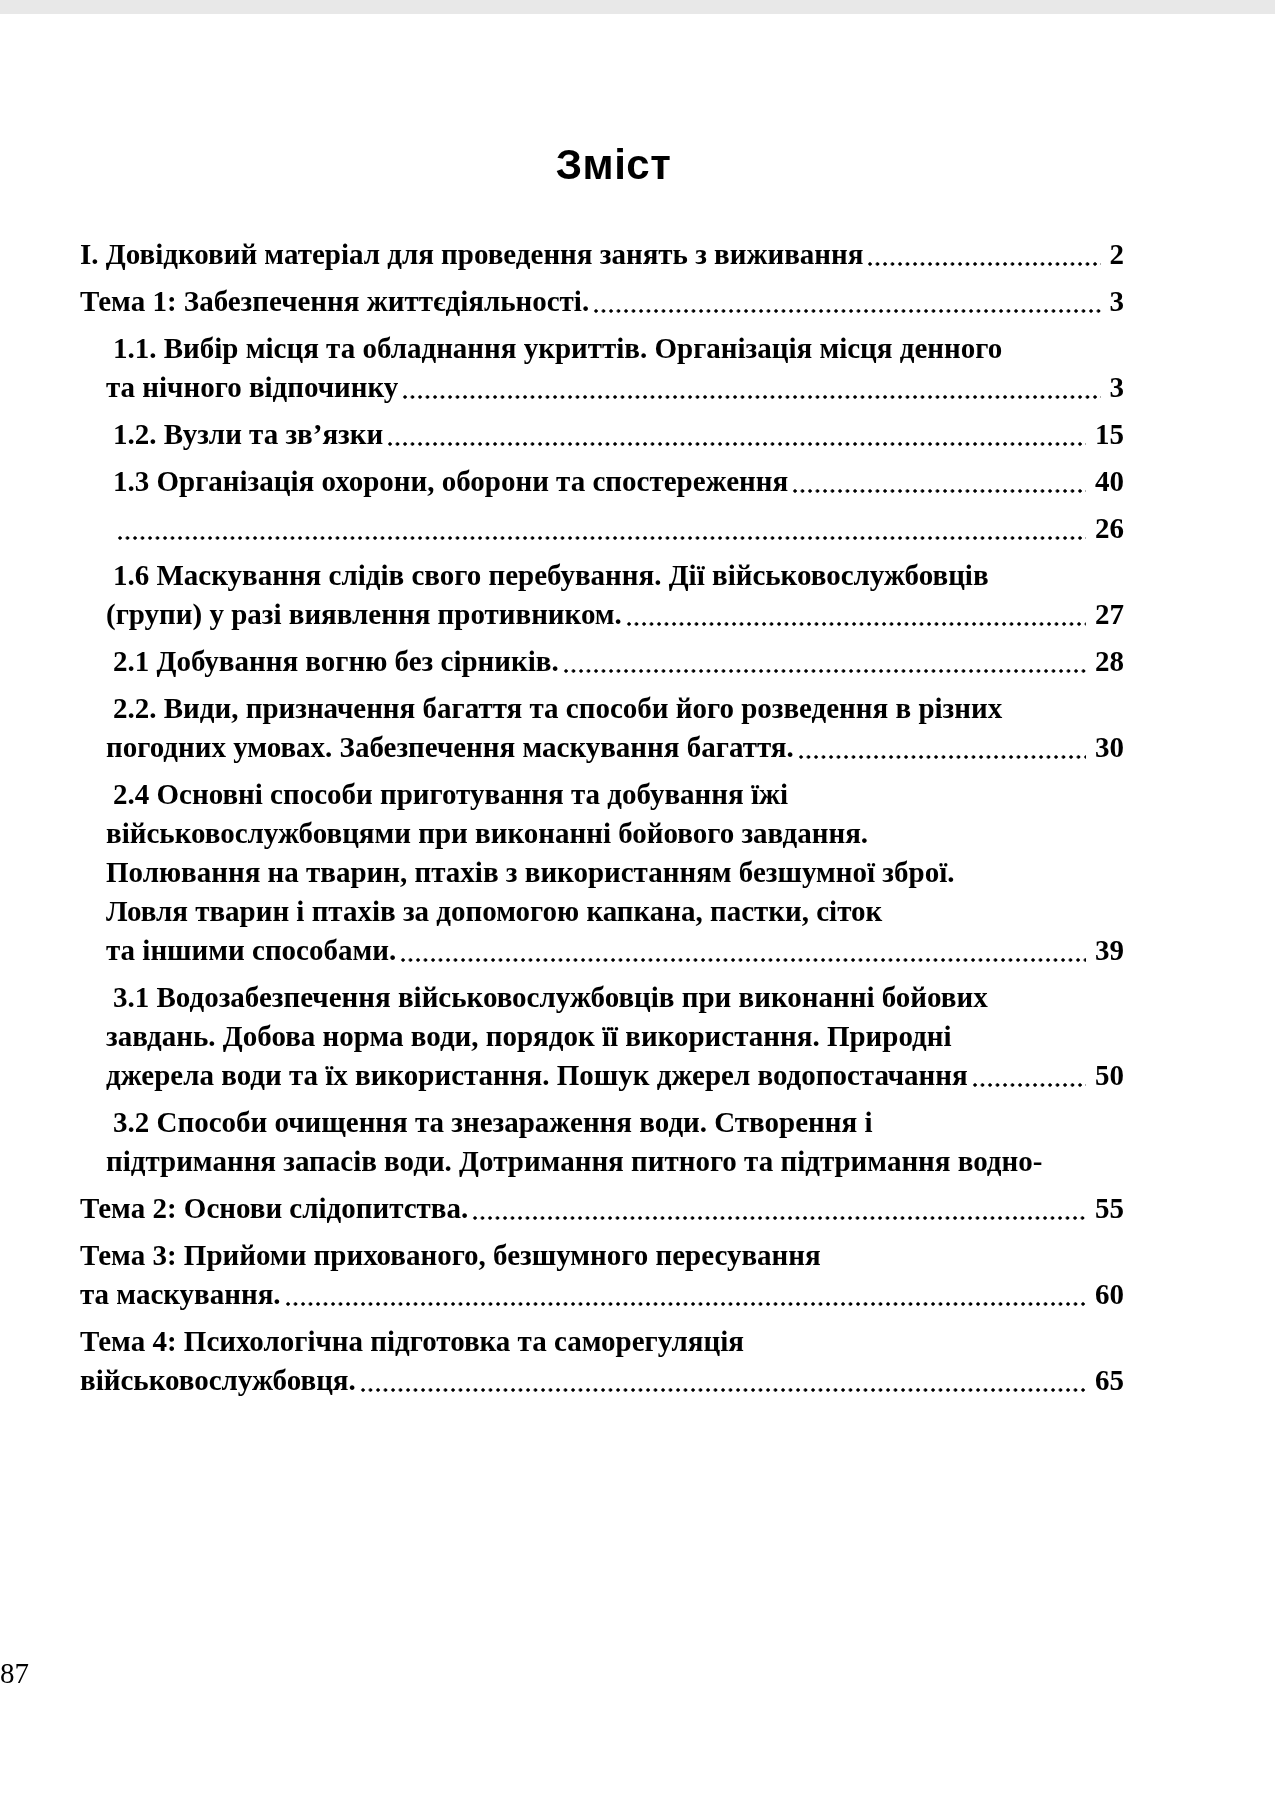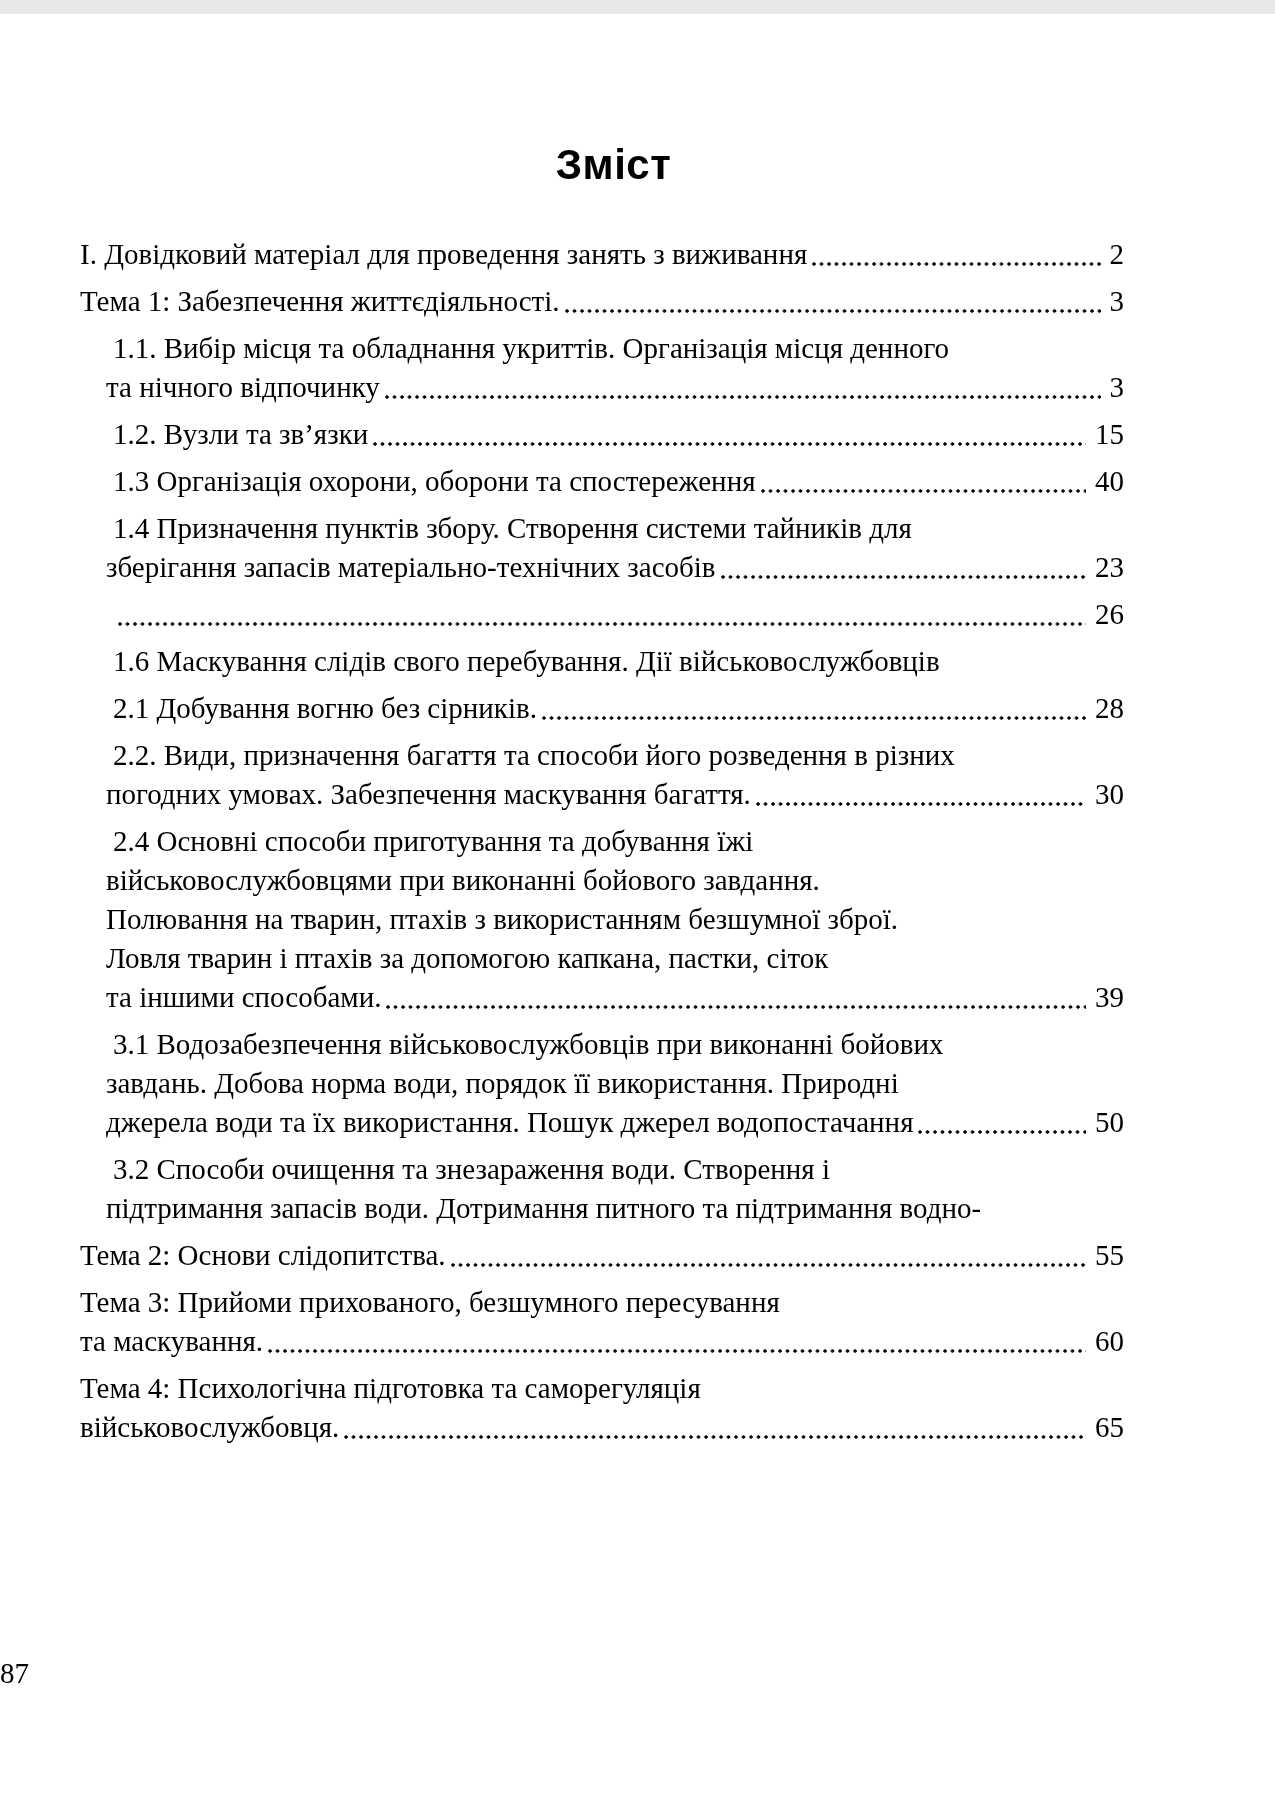--- a/index.html
+++ b/index.html
@@ -27,20 +27,21 @@
     font-weight: bold;
     font-size: 42px;
     line-height: 44px;
     letter-spacing: 0.5px;
   }
   .toc { }
   .entry + .entry { margin-top: 8px; }
   .line {
     line-height: 39px;
     white-space: nowrap;
+    font-weight: bold;
   }
   .entry.sub .line { padding-left: 26px; }
   .entry.sub .line:first-child { padding-left: 33px; }
   .line.last { display: flex; }
   .line.last .txt { flex: 0 0 auto; white-space: nowrap; }
   .leader {
     flex: 1 1 auto;
     min-width: 10px;
     align-self: flex-end;
     height: 4px;
@@ -100,35 +101,32 @@
         </div>
       </div>
       <div class="entry sub">
         <div class="line last">
           <span class="txt">1.3 Організація охорони, оборони та спостереження</span>
           <span class="leader"></span>
           <span class="pnum">40</span>
         </div>
       </div>
       <div class="entry sub">
-        <div class="line"><span class="txt">1.4 Призначення пунктів збору. Створення системи тайників для</span></div>
-        <div class="line last">
-          <span class="txt">зберігання запасів матеріально-технічних засобів</span>
-          <span class="leader"></span>
-          <span class="pnum">23</span>
-        </div>
-      </div>
-      <div class="entry sub">
         <div class="line last">
           <span class="leader"></span>
           <span class="pnum">26</span>
         </div>
       </div>
       <div class="entry sub">
         <div class="line"><span class="txt">1.6 Маскування слідів свого перебування. Дії військовослужбовців</span></div>
+        <div class="line last">
+          <span class="txt">(групи) у разі виявлення противником.</span>
+          <span class="leader"></span>
+          <span class="pnum">27</span>
+        </div>
       </div>
       <div class="entry sub">
         <div class="line last">
           <span class="txt">2.1 Добування вогню без сірників.</span>
           <span class="leader"></span>
           <span class="pnum">28</span>
         </div>
       </div>
       <div class="entry sub">
         <div class="line"><span class="txt">2.2. Види, призначення багаття та способи його розведення в різних</span></div>

